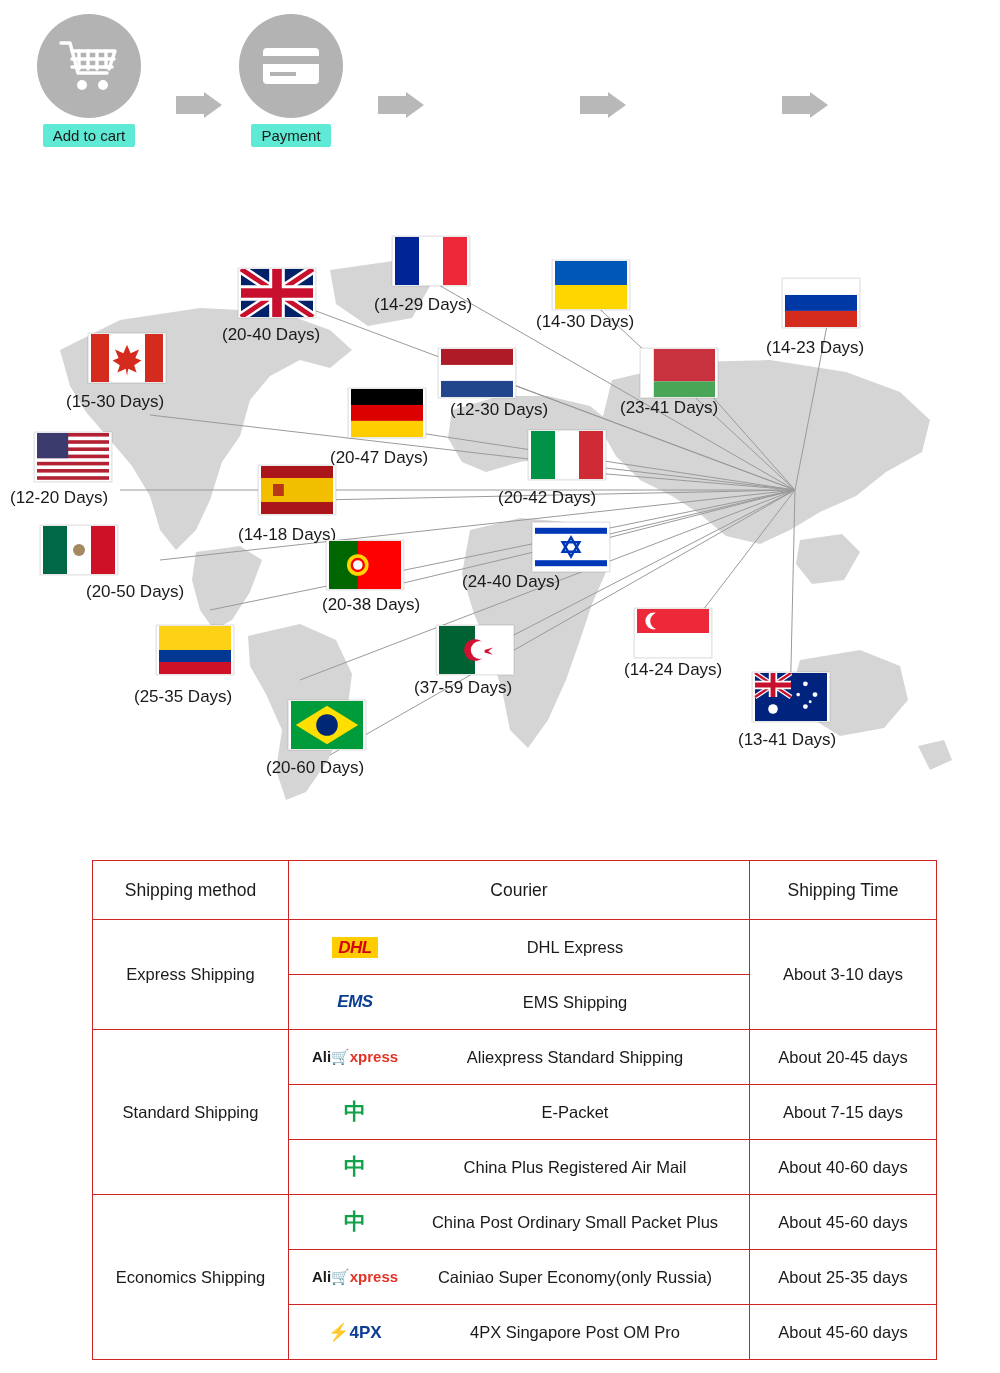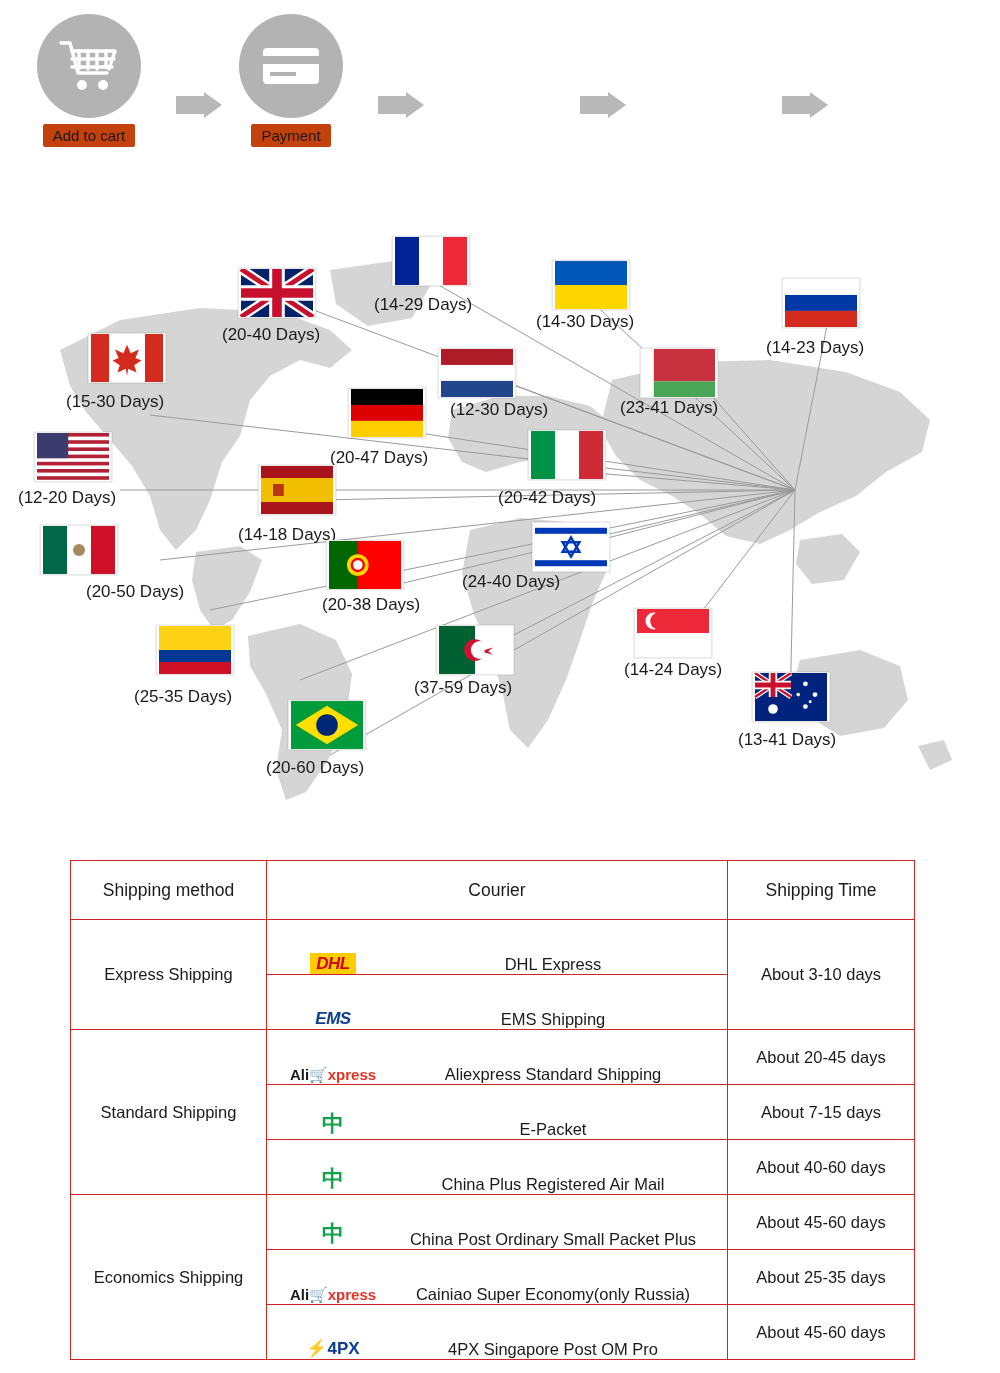--- a/index.html
+++ b/index.html
@@ -9,44 +9,44 @@
   }
 
   
   #process{position:absolute;left:0;top:14px;width:1000px;height:160px;}
   .step{position:absolute;width:170px;text-align:center;}
   .step .circle{
     width:104px;height:104px;border-radius:50%;background:#b3b3b3;margin:0 auto;
     display:flex;align-items:center;justify-content:center;
   }
   .step .lbl{
-    display:inline-block;margin-top:6px;background:#c2410c;color:#1a1a1a;
+    display:inline-block;margin-top:6px;background:#5eead4;color:#1a1a1a;
     font-size:15px;padding:3px 10px;border-radius:2px;white-space:nowrap;
   }
   .arrow{position:absolute;top:78px;width:46px;height:26px;}
 
   
   #map{position:absolute;left:0;top:200px;width:1000px;height:620px;}
   #map svg.worldsvg{position:absolute;left:0;top:0;}
   .flag{position:absolute;width:78px;height:50px;box-shadow:0 0 1px rgba(0,0,0,.35);
         border:1px solid #e8e8e8;box-sizing:border-box;background:#fff;overflow:hidden;}
   .flag svg{display:block;width:100%;height:100%;}
   .daylabel{position:absolute;font-size:17px;color:#1a1a1a;white-space:nowrap;}
 
   
-  #shiptable{position:absolute;left:70px;top:860px;width:845px;border-collapse:collapse;}
+  #shiptable{position:absolute;left:92px;top:860px;width:845px;border-collapse:collapse;}
   #shiptable td,#shiptable th{
     border:1px solid #cf2424;padding:0;height:54px;font-size:16.5px;font-weight:normal;
     color:#1a1a1a;text-align:center;vertical-align:middle;
   }
   #shiptable th{height:58px;font-size:17.5px;}
   .col-method{width:196px;}
   .col-courier{width:462px;}
   .col-time{width:187px;}
-  .courier-cell{display:flex;align-items:flex-end;height:54px;padding-left:14px;box-sizing:border-box;}
+  .courier-cell{display:flex;align-items:center;height:54px;padding-left:14px;box-sizing:border-box;}
   .courier-logo{width:104px;flex:0 0 104px;display:flex;align-items:center;justify-content:center;}
   .courier-name{flex:1;text-align:center;font-size:16.5px;padding-right:6px;}
 
   
   .dhl{background:#ffcc00;color:#d40511;font-style:italic;font-weight:bold;font-size:17px;
        padding:2px 6px;line-height:1;letter-spacing:-.5px;}
   .ems{color:#0b3d91;font-style:italic;font-weight:bold;font-size:17px;letter-spacing:-.5px;}
   .ali{font-size:15px;font-weight:bold;color:#e43225;white-space:nowrap;}
   .ali .ali-b{color:#1a1a1a;}
   .epacket{font-weight:bold;font-size:22px;color:#12a24a;font-family:"DejaVu Sans",sans-serif;}
@@ -236,21 +236,21 @@
           <rect y="6" width="60" height="3"></rect>
           <rect y="12" width="60" height="3"></rect>
           <rect y="18" width="60" height="3"></rect>
           <rect y="24" width="60" height="3"></rect>
           <rect y="30" width="60" height="3"></rect>
           <rect y="36" width="60" height="3"></rect>
         </g>
       <rect width="26" height="21" fill="#3C3B6E"></rect>
       </svg>
   </div>
-  <div class="daylabel" style="left:18px;top:288px;">(12-20 Days)</div>
+  <div class="daylabel" style="left:10px;top:288px;">(12-20 Days)</div>
 
   <div class="flag" style="left:528px;top:230px;">
     <svg viewBox="0 0 60 40">
         <rect width="20" height="40" fill="#009246"></rect>
         <rect x="20" width="20" height="40" fill="#fff"></rect>
         <rect x="40" width="20" height="40" fill="#CE2B37"></rect>
       </svg>
   </div>
   <div class="daylabel" style="left:498px;top:288px;">(20-42 Days)</div>
 

